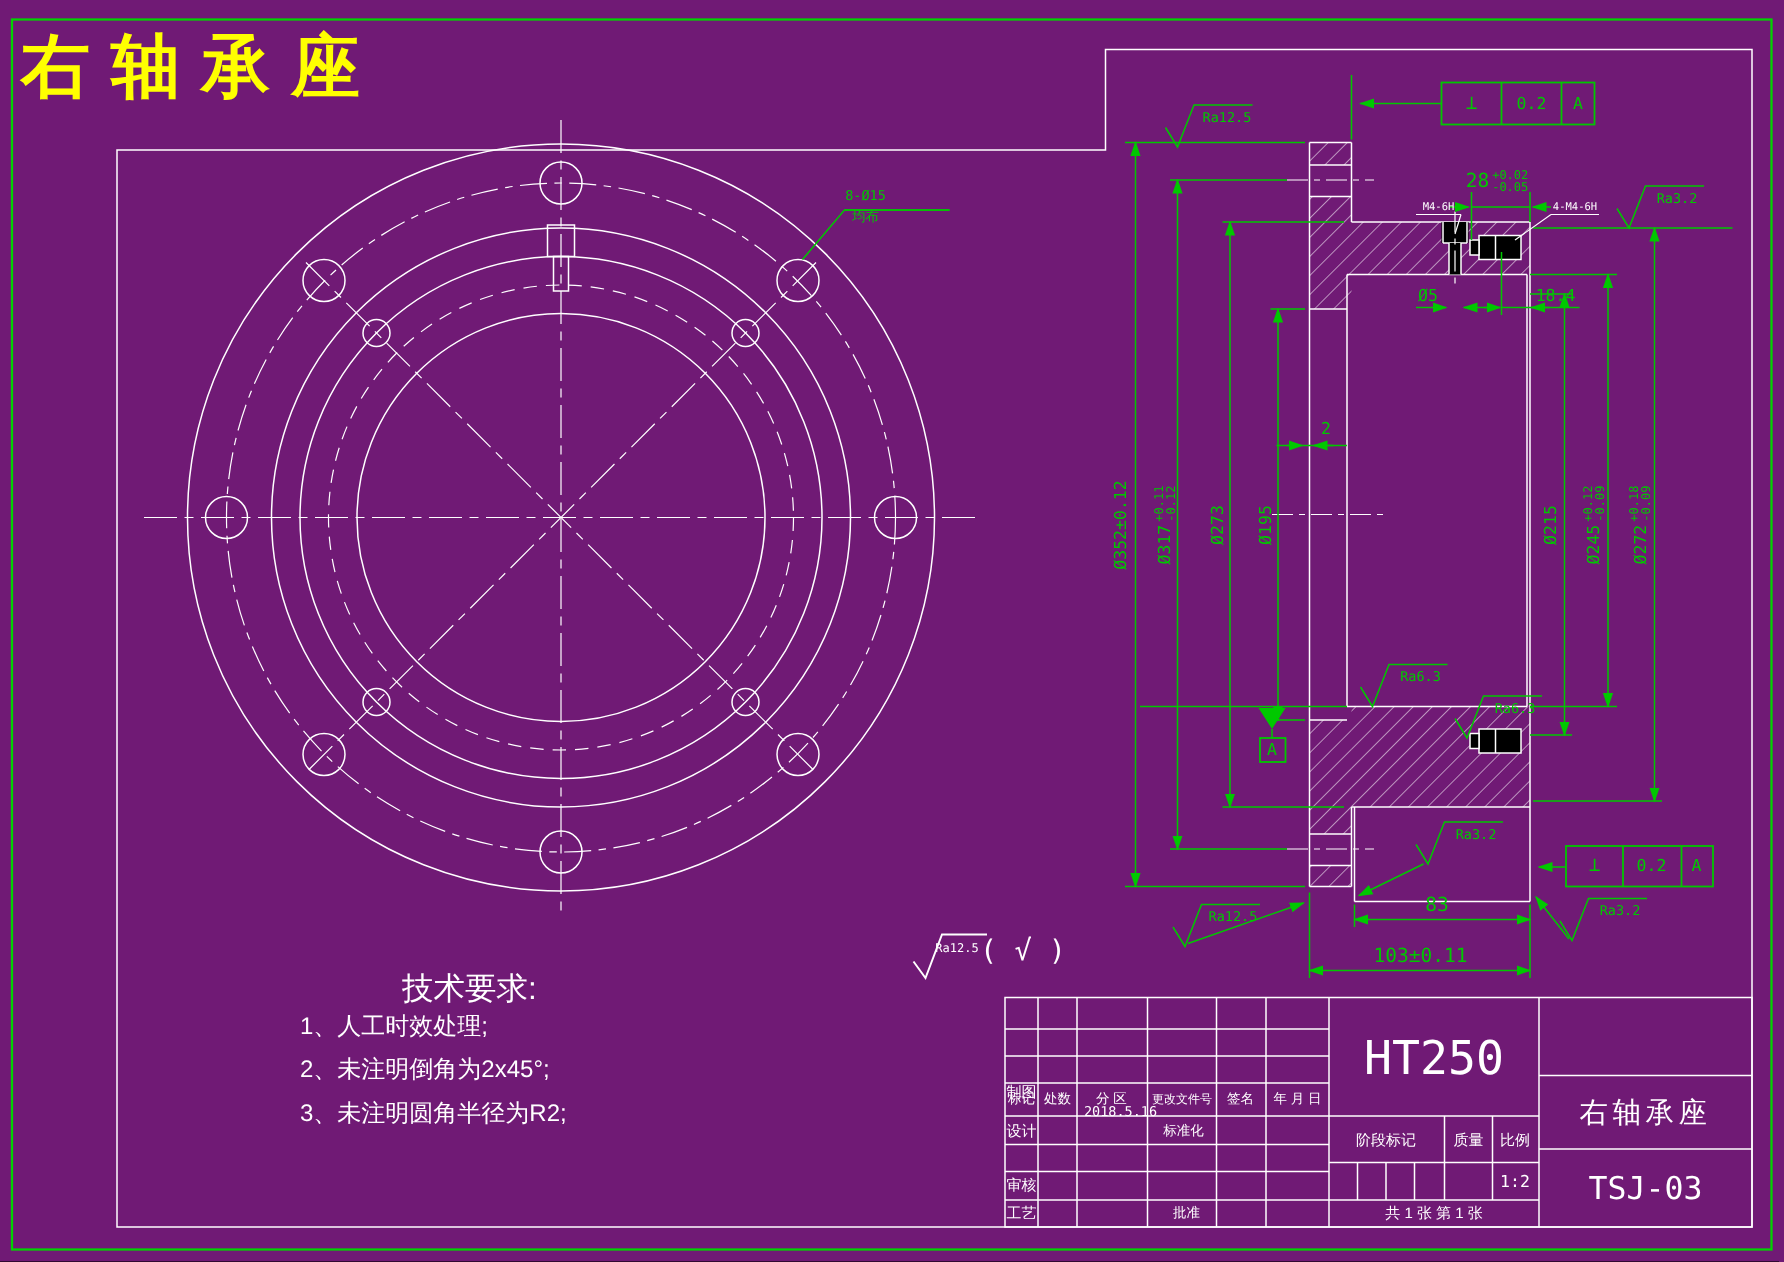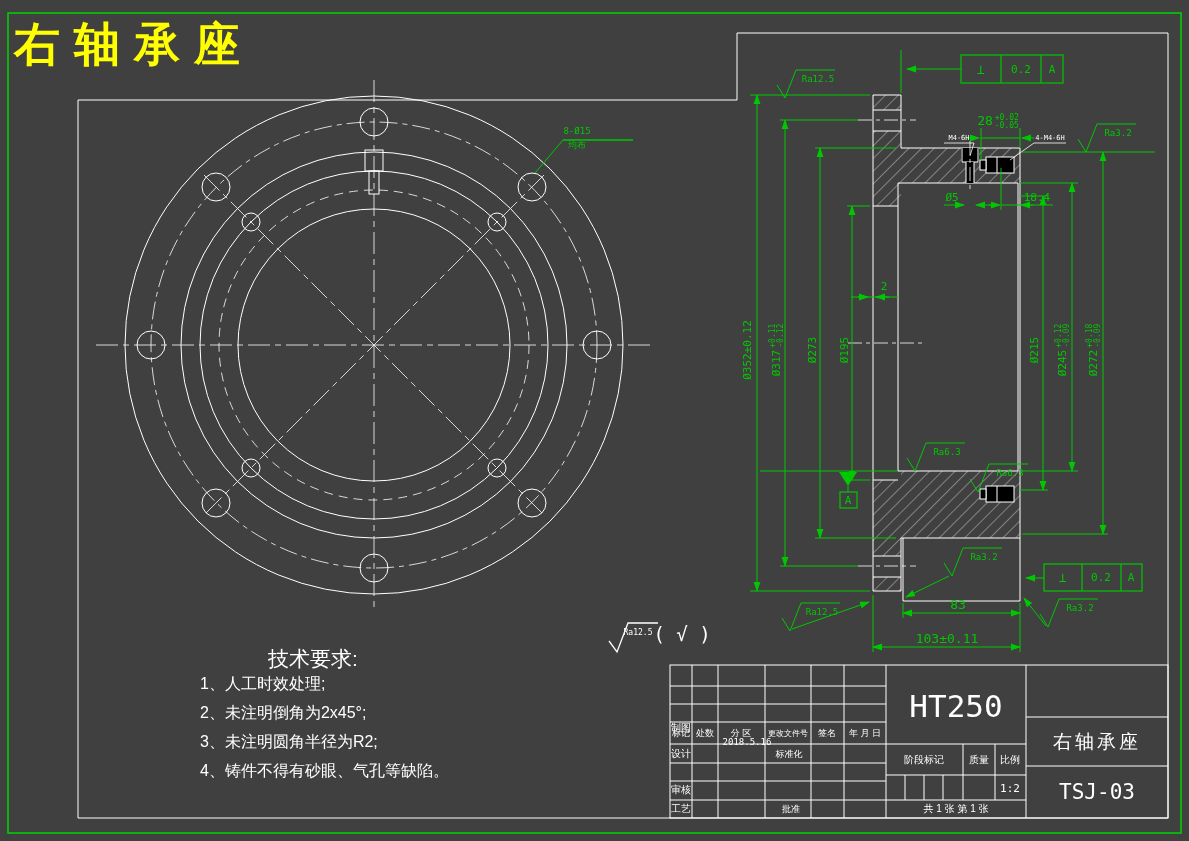--- a/index.html
+++ b/index.html
@@ -1,16 +1,16 @@
 <!DOCTYPE html>
 <html><head>
 <meta charset="utf-8">
 <style>
   html,body{margin:0;padding:0;background:#000;}
-  #sheet{position:relative;width:1189px;height:841px;background:#404040;overflow:hidden;
+  #sheet{position:relative;width:1189px;height:841px;background:#701a75;overflow:hidden;
          font-family:"Liberation Sans",sans-serif;}
   svg{position:absolute;left:0;top:0;}
   .t{position:absolute;transform:translate(-50%,-50%);white-space:nowrap;
      font-family:"DejaVu Sans Mono",monospace;color:#00c800;}
   .rot{transform:translate(-50%,-50%) rotate(-90deg);}
   .w{color:#fff;}
   .cjk{font-family:"Liberation Sans",sans-serif;}
   .tol{display:inline-flex;flex-direction:column;font-size:8px;line-height:8px;
        vertical-align:middle;margin-left:2px;}
   .tol i{font-style:normal;}
@@ -310,21 +310,20 @@
 <div class="t s15" style="left:1052px;top:69px">A</div>
 <div class="t s13" style="left:1063px;top:577px">⊥</div>
 <div class="t s15" style="left:1101px;top:577px">0.2</div>
 <div class="t s15" style="left:1131px;top:577px">A</div>
 <div class="t s11" style="left:848px;top:500px">A</div>
 
 <div class="req s21" style="left:268px;top:645px">技术要求:</div>
 <div class="req s16" style="left:200px;top:674px">1、人工时效处理;</div>
 <div class="req s16" style="left:200px;top:703px">2、未注明倒角为2x45°;</div>
 <div class="req s16" style="left:200px;top:732px">3、未注明圆角半径为R2;</div>
-<div class="req s16" style="left:200px;top:761px">4、铸件不得有砂眼、气孔等缺陷。</div>
 
 <div class="t w cjk s9" style="left:681px;top:733px">标记</div>
 <div class="t w cjk s9" style="left:705px;top:733px">处数</div>
 <div class="t w cjk s9" style="left:741px;top:733px">分 区</div>
 <div class="t w cjk s8" style="left:788px;top:733px">更改文件号</div>
 <div class="t w cjk s9" style="left:827px;top:733px">签名</div>
 <div class="t w cjk s9" style="left:865px;top:733px">年 月 日</div>
 <div class="t w cjk s10" style="left:681px;top:754px">设计</div>
 <div class="t w cjk s10" style="left:681px;top:728px">制图</div>
 <div class="t w cjk s10" style="left:681px;top:790px">审核</div>

